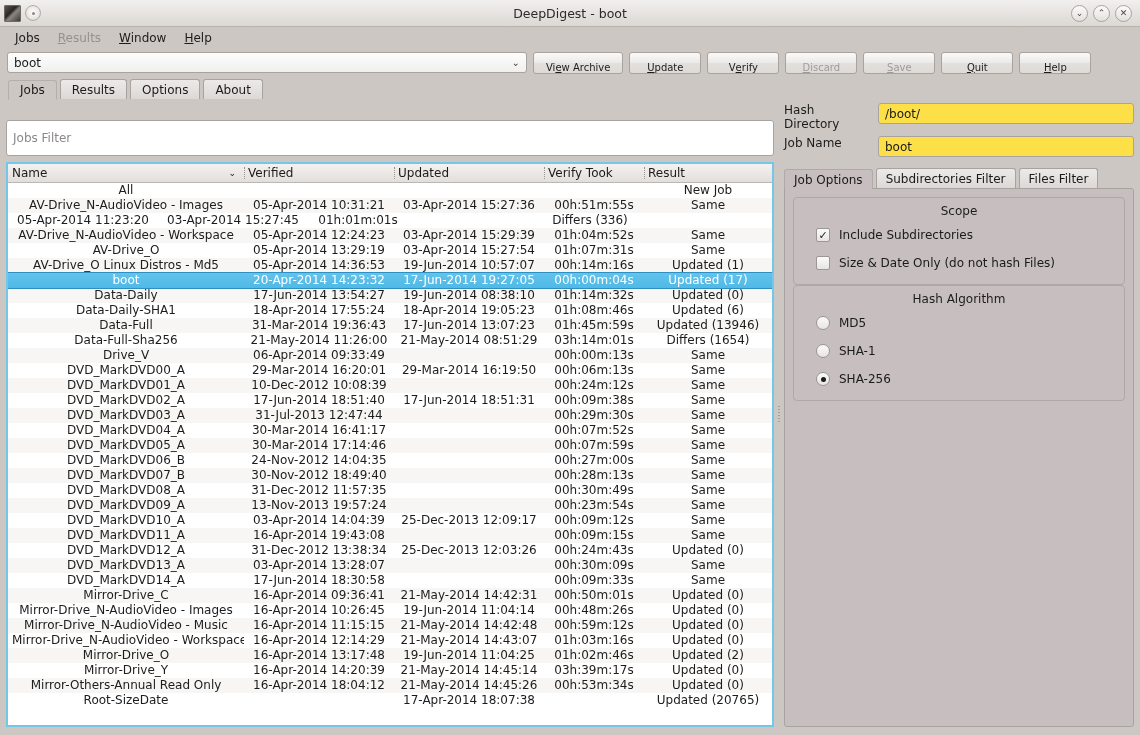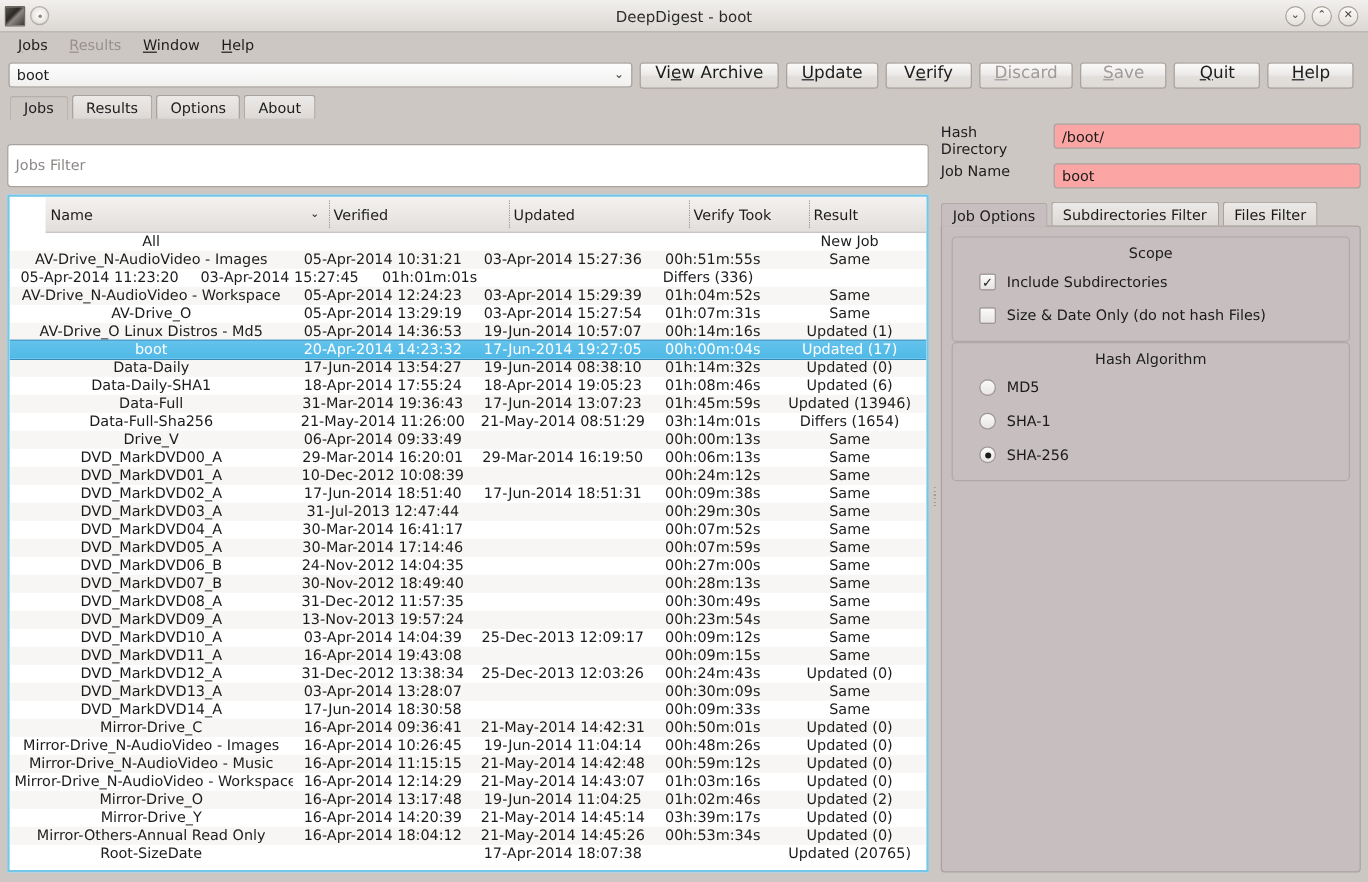--- a/index.html
+++ b/index.html
@@ -118,23 +118,23 @@
     font-size: 10px;
     color: #4a4540;
   }
   .tb-btn {
     height: 22px;
     min-width: 72px;
     padding: 0 12px;
     background: linear-gradient(to bottom, #fbfaf9 0%, #eceae8 48%, #e2dfdc 52%, #dedbd7 100%);
     border: 1px solid #a9a3a0;
     border-radius: 3px;
-    font-size: 14px;
+    font-size: 10px;
     color: #1c1c1c;
-    display: flex; align-items: flex-start; justify-content: center;
+    display: flex; align-items: flex-end; justify-content: center;
     white-space: nowrap;
   }
   .tb-btn.disabled { color: #a09a9a; }
   .tb-btn .ul { text-decoration: underline; }
 
   
   .tabstrip {
     display: flex;
     align-items: flex-end;
     padding-left: 8px;
@@ -207,26 +207,25 @@
     flex: 1 1 auto;
     border: 2px solid #74c7e8;
     background: #ffffff;
     display: flex;
     flex-direction: column;
     min-height: 0;
     overflow: hidden;
   }
   .thead {
     display: flex;
-    height: 30px;
+    height: 19px;
     background: linear-gradient(to bottom, #f4f2f0, #e2dedb);
     border-bottom: 1px solid #bdb7b3;
     flex: 0 0 auto;
     font-size: 12px;
-    margin-left: 30px;
   }
   .th {
     display: flex; align-items: center;
     padding: 0 4px;
     position: relative;
     color: #1c1c1c;
     overflow: hidden;
     white-space: nowrap;
   }
   .th + .th::before {
@@ -274,21 +273,21 @@
     gap: 6px;
   }
   .field-label {
     width: 88px;
     font-size: 12px;
     color: #1c1c1c;
   }
   .field-input {
     flex: 1 1 auto;
     height: 21px;
-    background: #fca5a5;
+    background: #fde047;
     border: 1px solid #a9a3a0;
     border-radius: 3px;
     display: flex; align-items: center;
     padding: 0 6px;
     font-size: 12px;
   }
 
   .rtabstrip {
     display: flex;
     align-items: flex-end;

